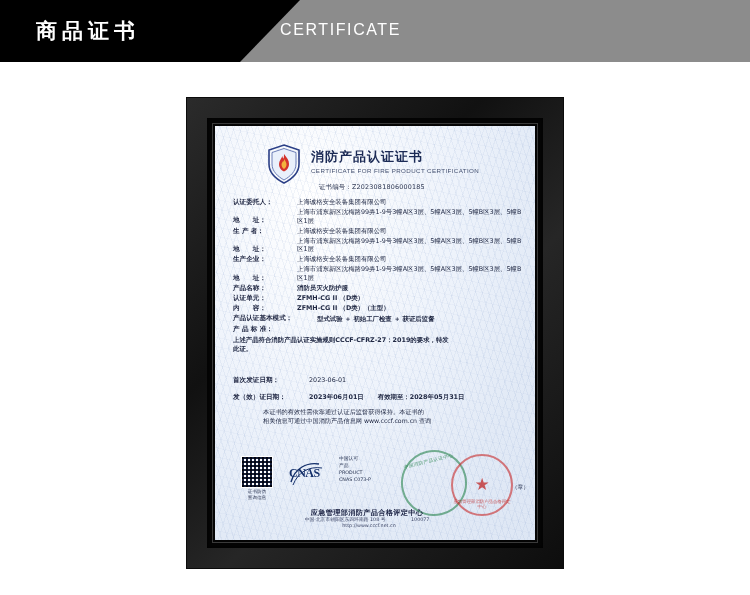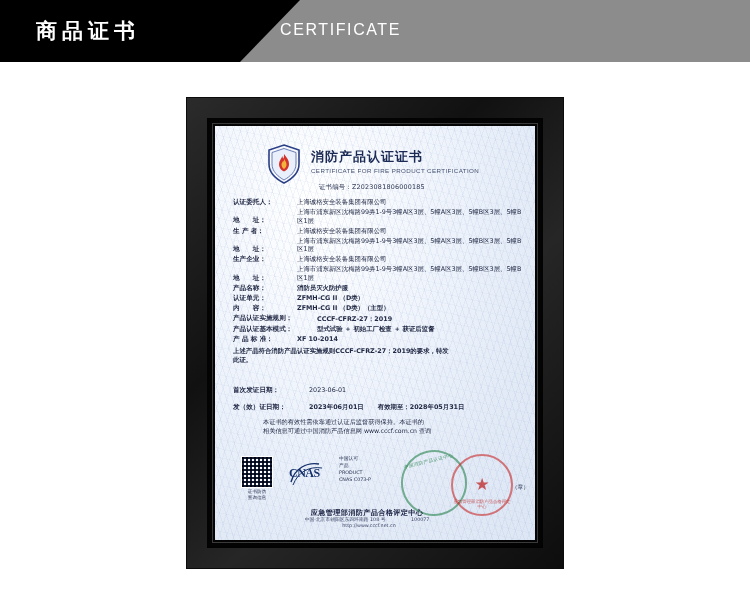--- a/index.html
+++ b/index.html
@@ -434,30 +434,25 @@
         </div>
         <div class="row">
           <div class="lab">认证单元：</div>
           <div class="val bold">ZFMH-CG II （D类）</div>
         </div>
         <div class="row">
           <div class="lab">内　　容：</div>
           <div class="val bold">ZFMH-CG II （D类）（主型）</div>
         </div>
         <div class="row">
-          <div class="lab" style="flex:0 0 84px;width:84px;">产品认证实施规则：</div>
-          <div class="val bold">CCCF-CFRZ-27：2019</div>
-        </div>
-        <div class="row">
           <div class="lab" style="flex:0 0 84px;width:84px;">产品认证基本模式：</div>
           <div class="val bold">型式试验 ＋ 初始工厂检查 ＋ 获证后监督</div>
         </div>
         <div class="row">
           <div class="lab">产 品 标 准：</div>
-          <div class="val bold">XF 10-2014</div>
         </div>
 
         <div class="para">上述产品符合消防产品认证实施规则CCCF-CFRZ-27：2019的要求，特发</div>
         <div class="para2">此证。</div>
 
         <div class="issue-row">
           <div class="issue-lab" style="flex:0 0 76px;width:76px;">首次发证日期：</div>
           <div class="issue-val">2023-06-01</div>
         </div>
 

